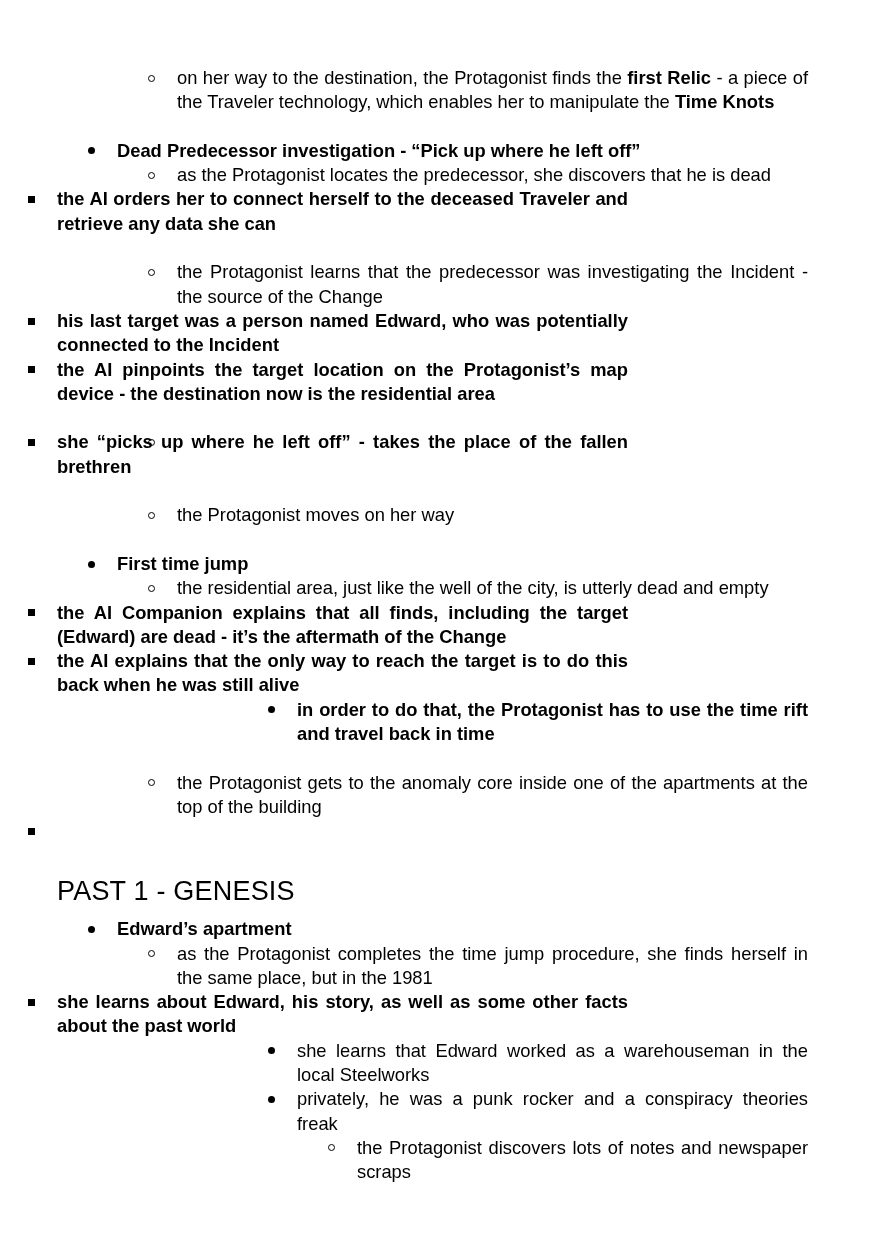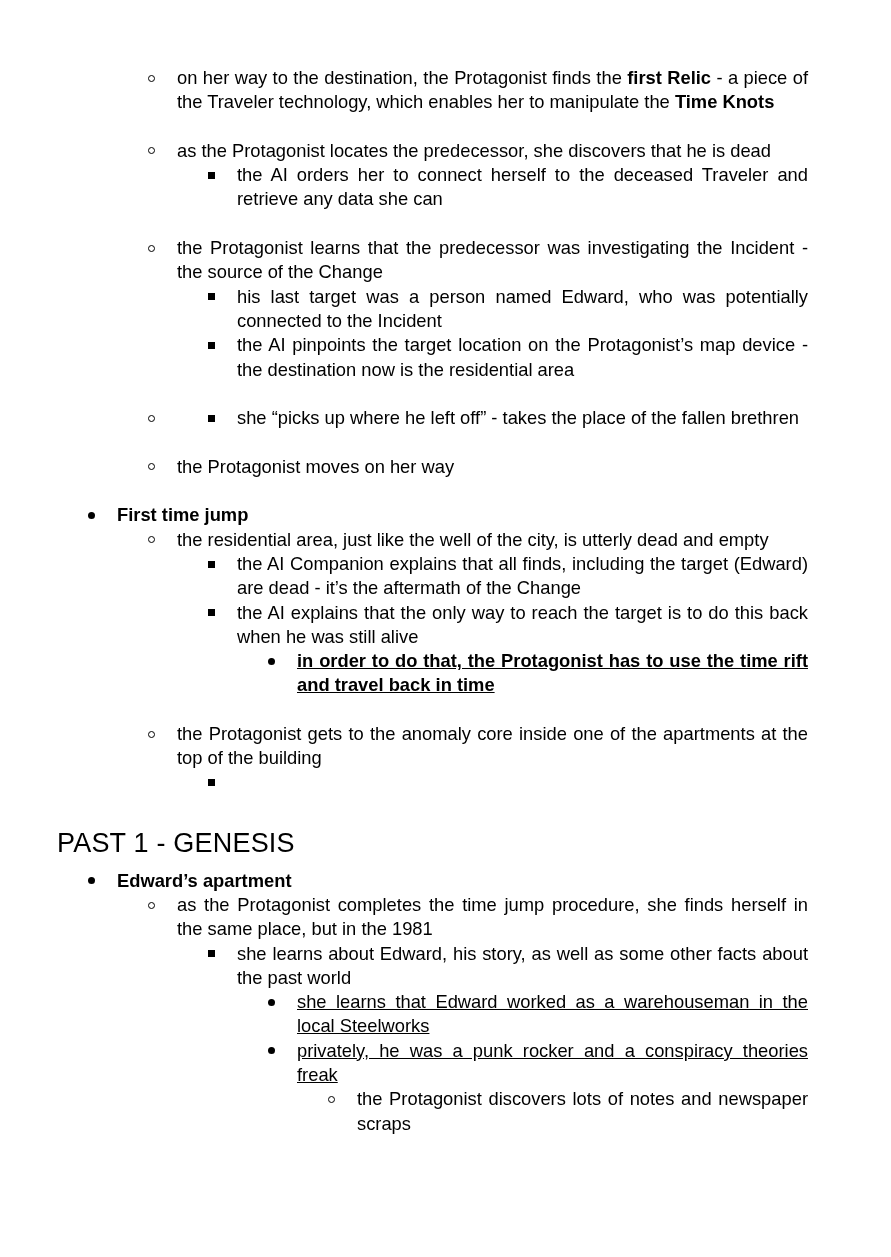--- a/index.html
+++ b/index.html
@@ -15,22 +15,22 @@
   .item{
     position:relative;
     font-size:18.33px;
     line-height:24.3px;
     text-align:justify;
     text-align-last:left;
     word-spacing:normal;
   }
   .lvl1{margin-left:60px;width:691px;}
   .lvl2{margin-left:120px;width:631px;}
-  .lvl3{margin-left:180px;width:571px;}
-  .lvl4{margin-left:240px;width:511px;text-decoration:underline;}
+  .lvl3{width:571px;font-weight:bold;}
+  .lvl4{margin-left:240px;width:511px;}
   .lvl5{margin-left:300px;width:451px;}
   .b{font-weight:700;}
   .marker{
     position:absolute;left:-29px;top:8.6px;
     width:7px;height:7px;display:block;
   }
   .disc{background:#000;border-radius:50%;}
   .circle{border:1.3px solid #000;border-radius:50%;box-sizing:border-box;background:transparent;}
   .square{background:#000;}
   .spacer{height:24.3px;}
@@ -42,20 +42,21 @@
     letter-spacing:0.2px;
   }
 </style>
 </head>
 <body>
 
 <div class="page">
   <div class="content">
       <div class="item lvl2"><span class="marker circle"></span><span>on her way to the destination, the Protagonist finds the </span><span class="b">first Relic</span><span> - a piece of the Traveler technology, which enables her to manipulate the </span><span class="b">Time Knots</span></div>
       <div class="spacer"></div>
+      <div class="item lvl1"><span class="marker disc"></span><span class="b">Dead Predecessor investigation - “Pick up where he left off”</span></div>
       <div class="item lvl2"><span class="marker circle"></span><span>as the Protagonist locates the predecessor, she discovers that he is dead</span></div>
       <div class="item lvl3"><span class="marker square"></span><span>the AI orders her to connect herself to the deceased Traveler and retrieve any data she can</span></div>
       <div class="spacer"></div>
       <div class="item lvl2"><span class="marker circle"></span><span>the Protagonist learns that the predecessor was investigating the Incident - the source of the Change</span></div>
       <div class="item lvl3"><span class="marker square"></span><span>his last target was a person named Edward, who was potentially connected to the Incident</span></div>
       <div class="item lvl3"><span class="marker square"></span><span>the AI pinpoints the target location on the Protagonist’s map device - the destination now is the residential area</span></div>
       <div class="spacer"></div>
       <div class="item lvl2"><span class="marker circle"></span></div>
       <div class="item lvl3"><span class="marker square"></span><span>she “picks up where he left off” - takes the place of the fallen brethren</span></div>
       <div class="spacer"></div>

